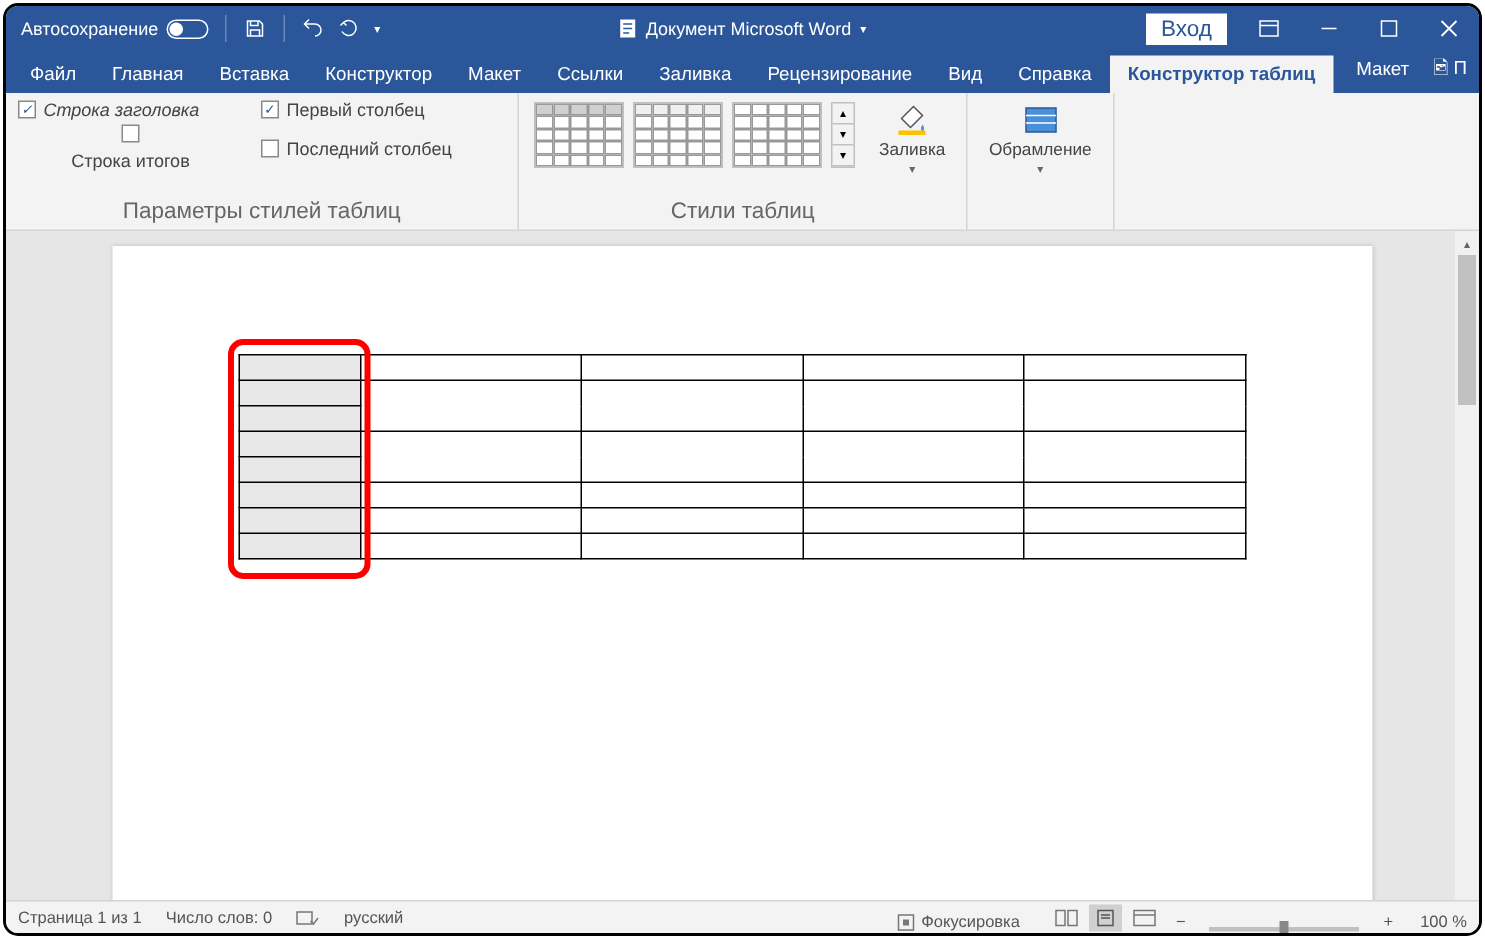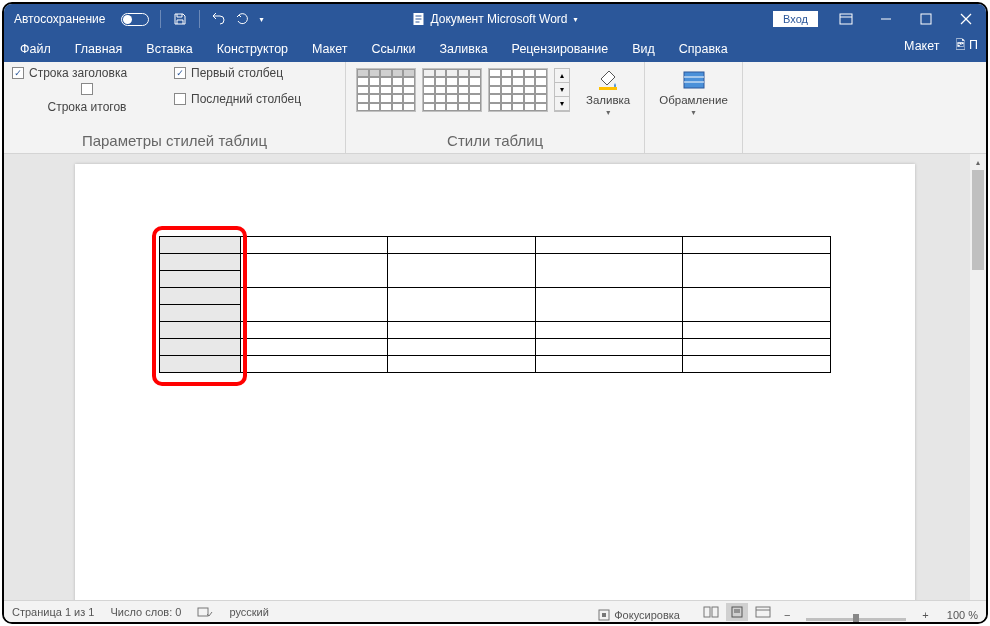--- a/index.html
+++ b/index.html
@@ -2,29 +2,29 @@
 <html><head>
 <meta charset="utf-8">
 <style>
 * { box-sizing: border-box; margin: 0; padding: 0; font-family: 'Segoe UI', Tahoma, sans-serif; }
 body { background: #fff; width: 990px; height: 626px; overflow: hidden; position: relative; }
 .container { border: 2px solid #000; border-radius: 10px; width: 986px; height: 622px; margin: 2px; overflow: hidden; position: relative; }
 
 
 .titlebar { background: #2b579a; height: 30px; display: flex; align-items: center; color: #fff; font-size: 12px; position: relative; }
 .titlebar .left { display: flex; align-items: center; gap: 8px; padding-left: 10px; }
-.autosave { display: flex; align-items: center; gap: 16px; }
+.autosave { display: flex; align-items: center; gap: 6px; }
 .toggle { width: 28px; height: 13px; border: 1px solid #fff; border-radius: 8px; position: relative; }
 .toggle::after { content: ''; position: absolute; left: 1px; top: 1px; width: 9px; height: 9px; border-radius: 50%; background: #fff; }
 .qat-icon { width: 16px; height: 16px; display: flex; align-items: center; justify-content: center; fill: #fff; stroke: #fff; }
 .qat-sep { width: 1px; height: 18px; background: rgba(255,255,255,0.3); margin: 0 3px; }
 .title-center { position: absolute; left: 50%; transform: translateX(-50%); display: flex; align-items: center; gap: 6px; }
 .title-center svg { fill: #fff; }
 .titlebar .right { position: absolute; right: 0; display: flex; align-items: center; height: 100%; }
-.login-btn { background: #fff; color: #2b579a; padding: 2px 10px; font-size: 11px; margin-right: 8px; }
+.login-btn { background: #fff; color: #2b579a; padding: 2px 10px; font-size: 15px; margin-right: 8px; }
 .win-btn { width: 40px; height: 30px; display: flex; align-items: center; justify-content: center; }
 .win-btn svg { stroke: #fff; fill: none; }
 
 
 .tabs { background: #2b579a; height: 28px; display: flex; align-items: flex-end; padding-left: 4px; }
 .tab { color: #fff; font-size: 12.5px; padding: 5px 12px 6px; cursor: pointer; }
 .tab.active { background: #f3f3f3; color: #2b579a; font-weight: 600; }
 .tabs-right { margin-left: auto; display: flex; align-items: center; padding-right: 4px; }
 
 
@@ -139,31 +139,32 @@
     <div class="tab">Файл</div>
     <div class="tab">Главная</div>
     <div class="tab">Вставка</div>
     <div class="tab">Конструктор</div>
     <div class="tab">Макет</div>
     <div class="tab">Ссылки</div>
     <div class="tab">Заливка</div>
     <div class="tab">Рецензирование</div>
     <div class="tab">Вид</div>
     <div class="tab">Справка</div>
+    <div class="tab active">Конструктор таблиц</div>
     <div class="tabs-right">
       <div class="tab">Макет</div>
       <div class="tab" style="padding:5px 4px;">🖻 П</div>
     </div>
   </div>
 
   <div class="ribbon">
     <div class="ribbon-group" style="width:342px;">
       <div class="style-options">
         <div class="style-row">
-          <div class="check-item" style="width:150px;">
+          <div class="check-item" style="width:150px;font-style:italic;">
               <div class="check-box checked"></div>
               <span>Строка заголовка</span>
             </div>
           <div class="check-item">
               <div class="check-box checked"></div>
               <span>Первый столбец</span>
             </div>
         </div>
         <div class="style-row">
           <div class="check-item" style="width:150px;flex-direction:column;">

